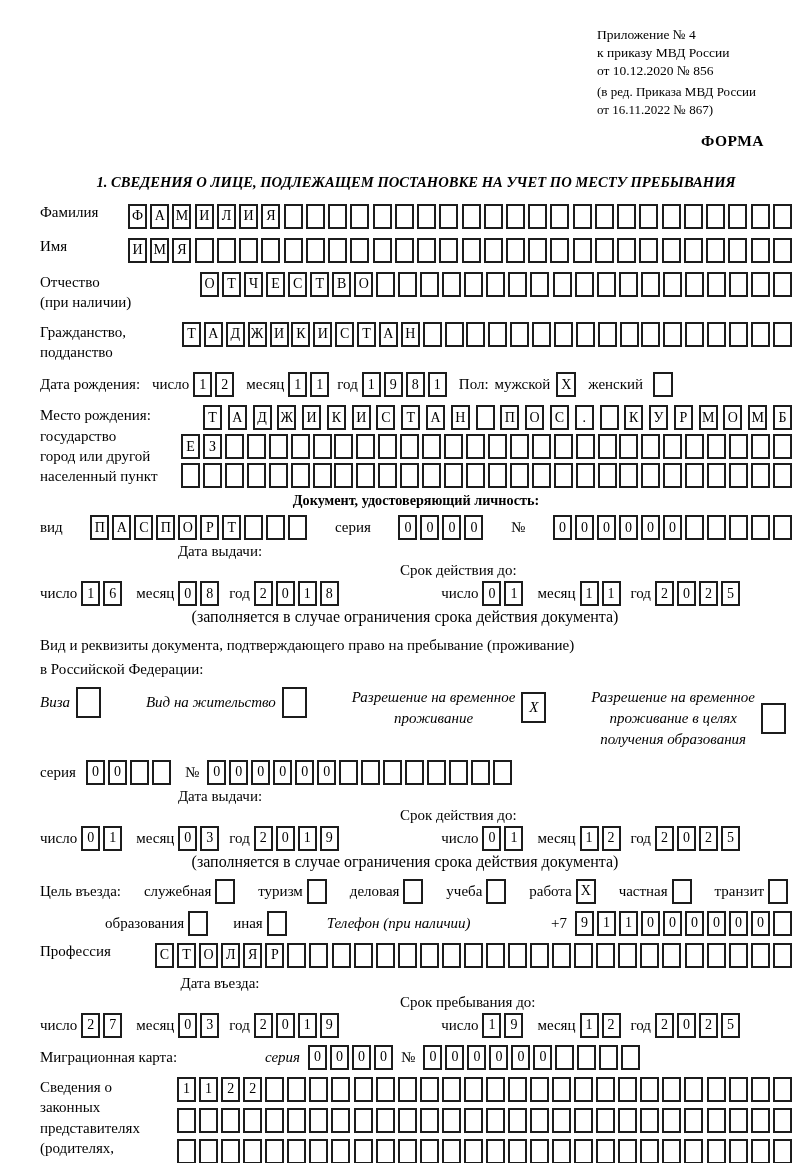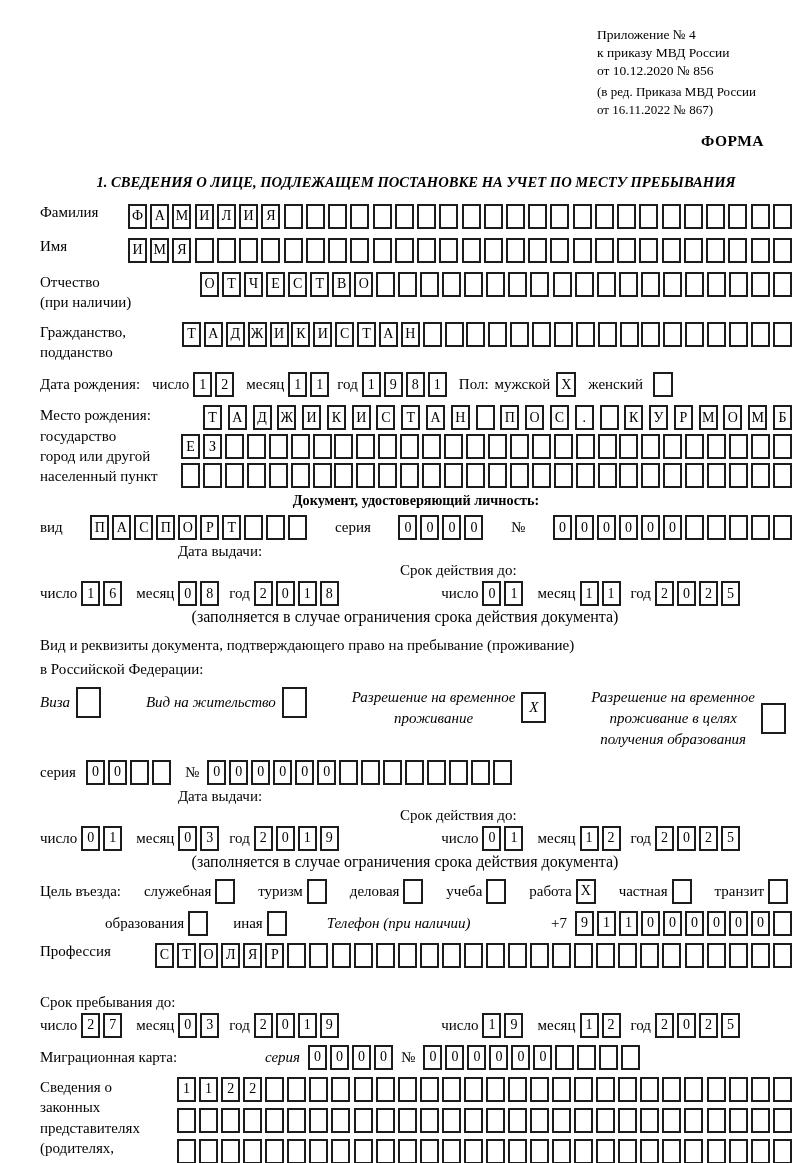--- a/index.html
+++ b/index.html
@@ -616,20 +616,21 @@
         <span class="cell"></span>
         <span class="cell"></span>
         <span class="cell"></span>
         <span class="cell"></span>
         <span class="cell"></span>
         <span class="cell"></span>
       </span>
   </div>
 
   <div class="dual-head">
+    <div class="dh-left">Дата въезда:</div>
     <div class="dh-right">Срок пребывания до:</div>
   </div>
   <div class="daterow" style="margin-bottom:7px;">
     <span class="dg">
       <span>число</span>
       <span class="cells-packed">
           <span class="cell">2</span>
           <span class="cell">7</span>
         </span>
       <span class="ml10">месяц</span>

